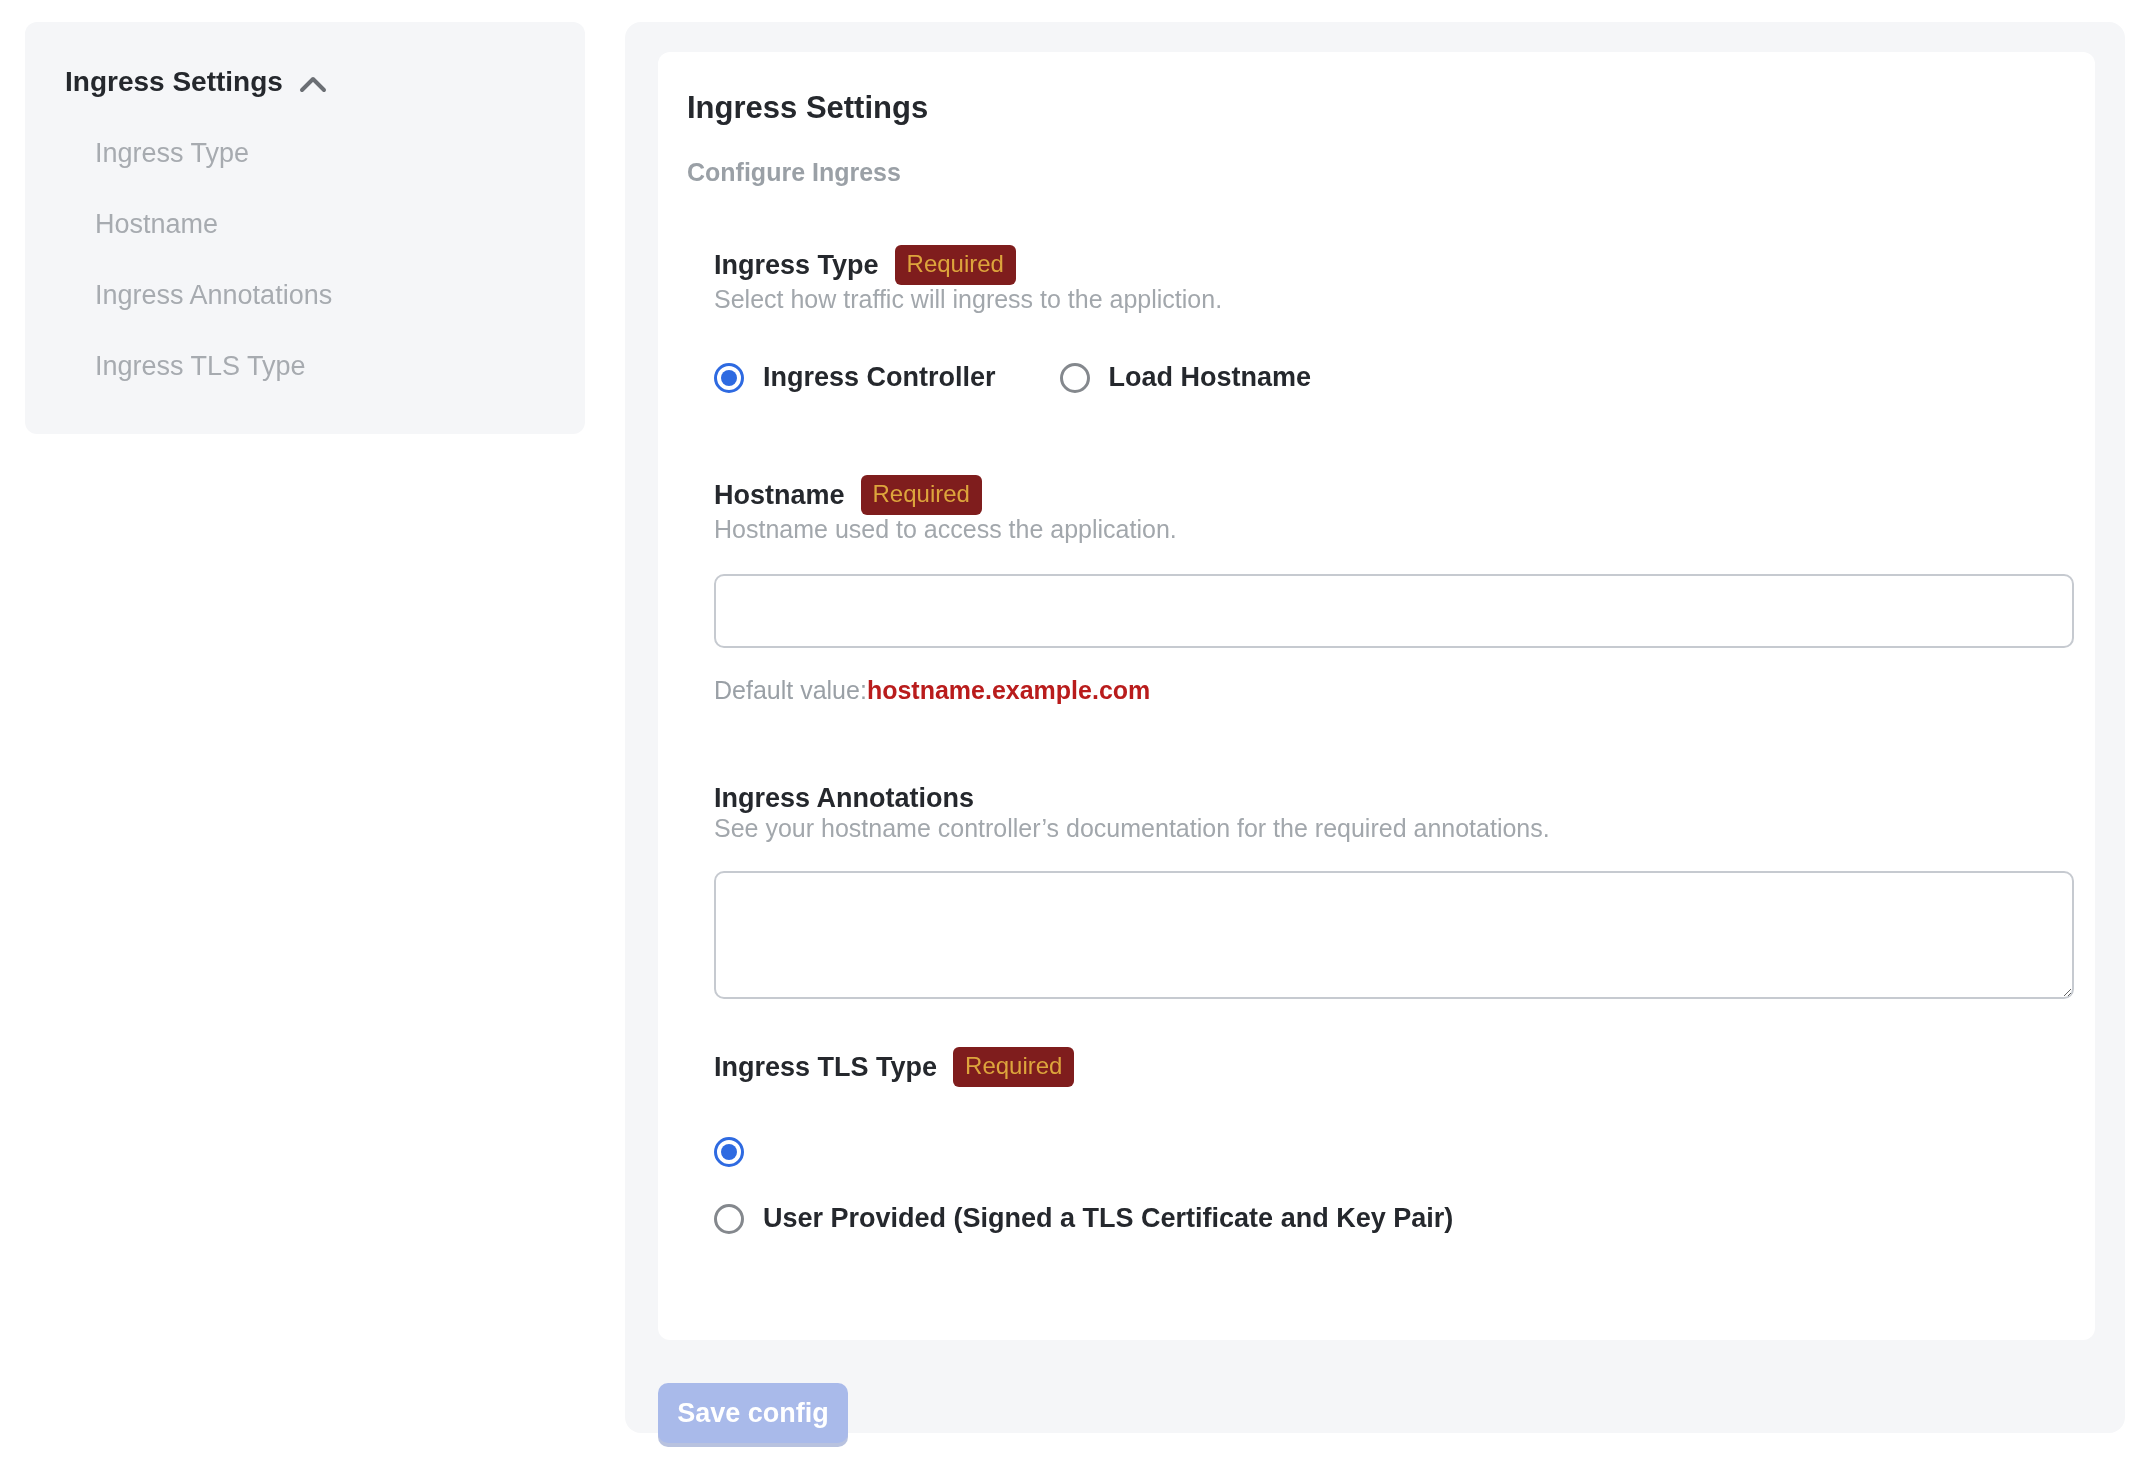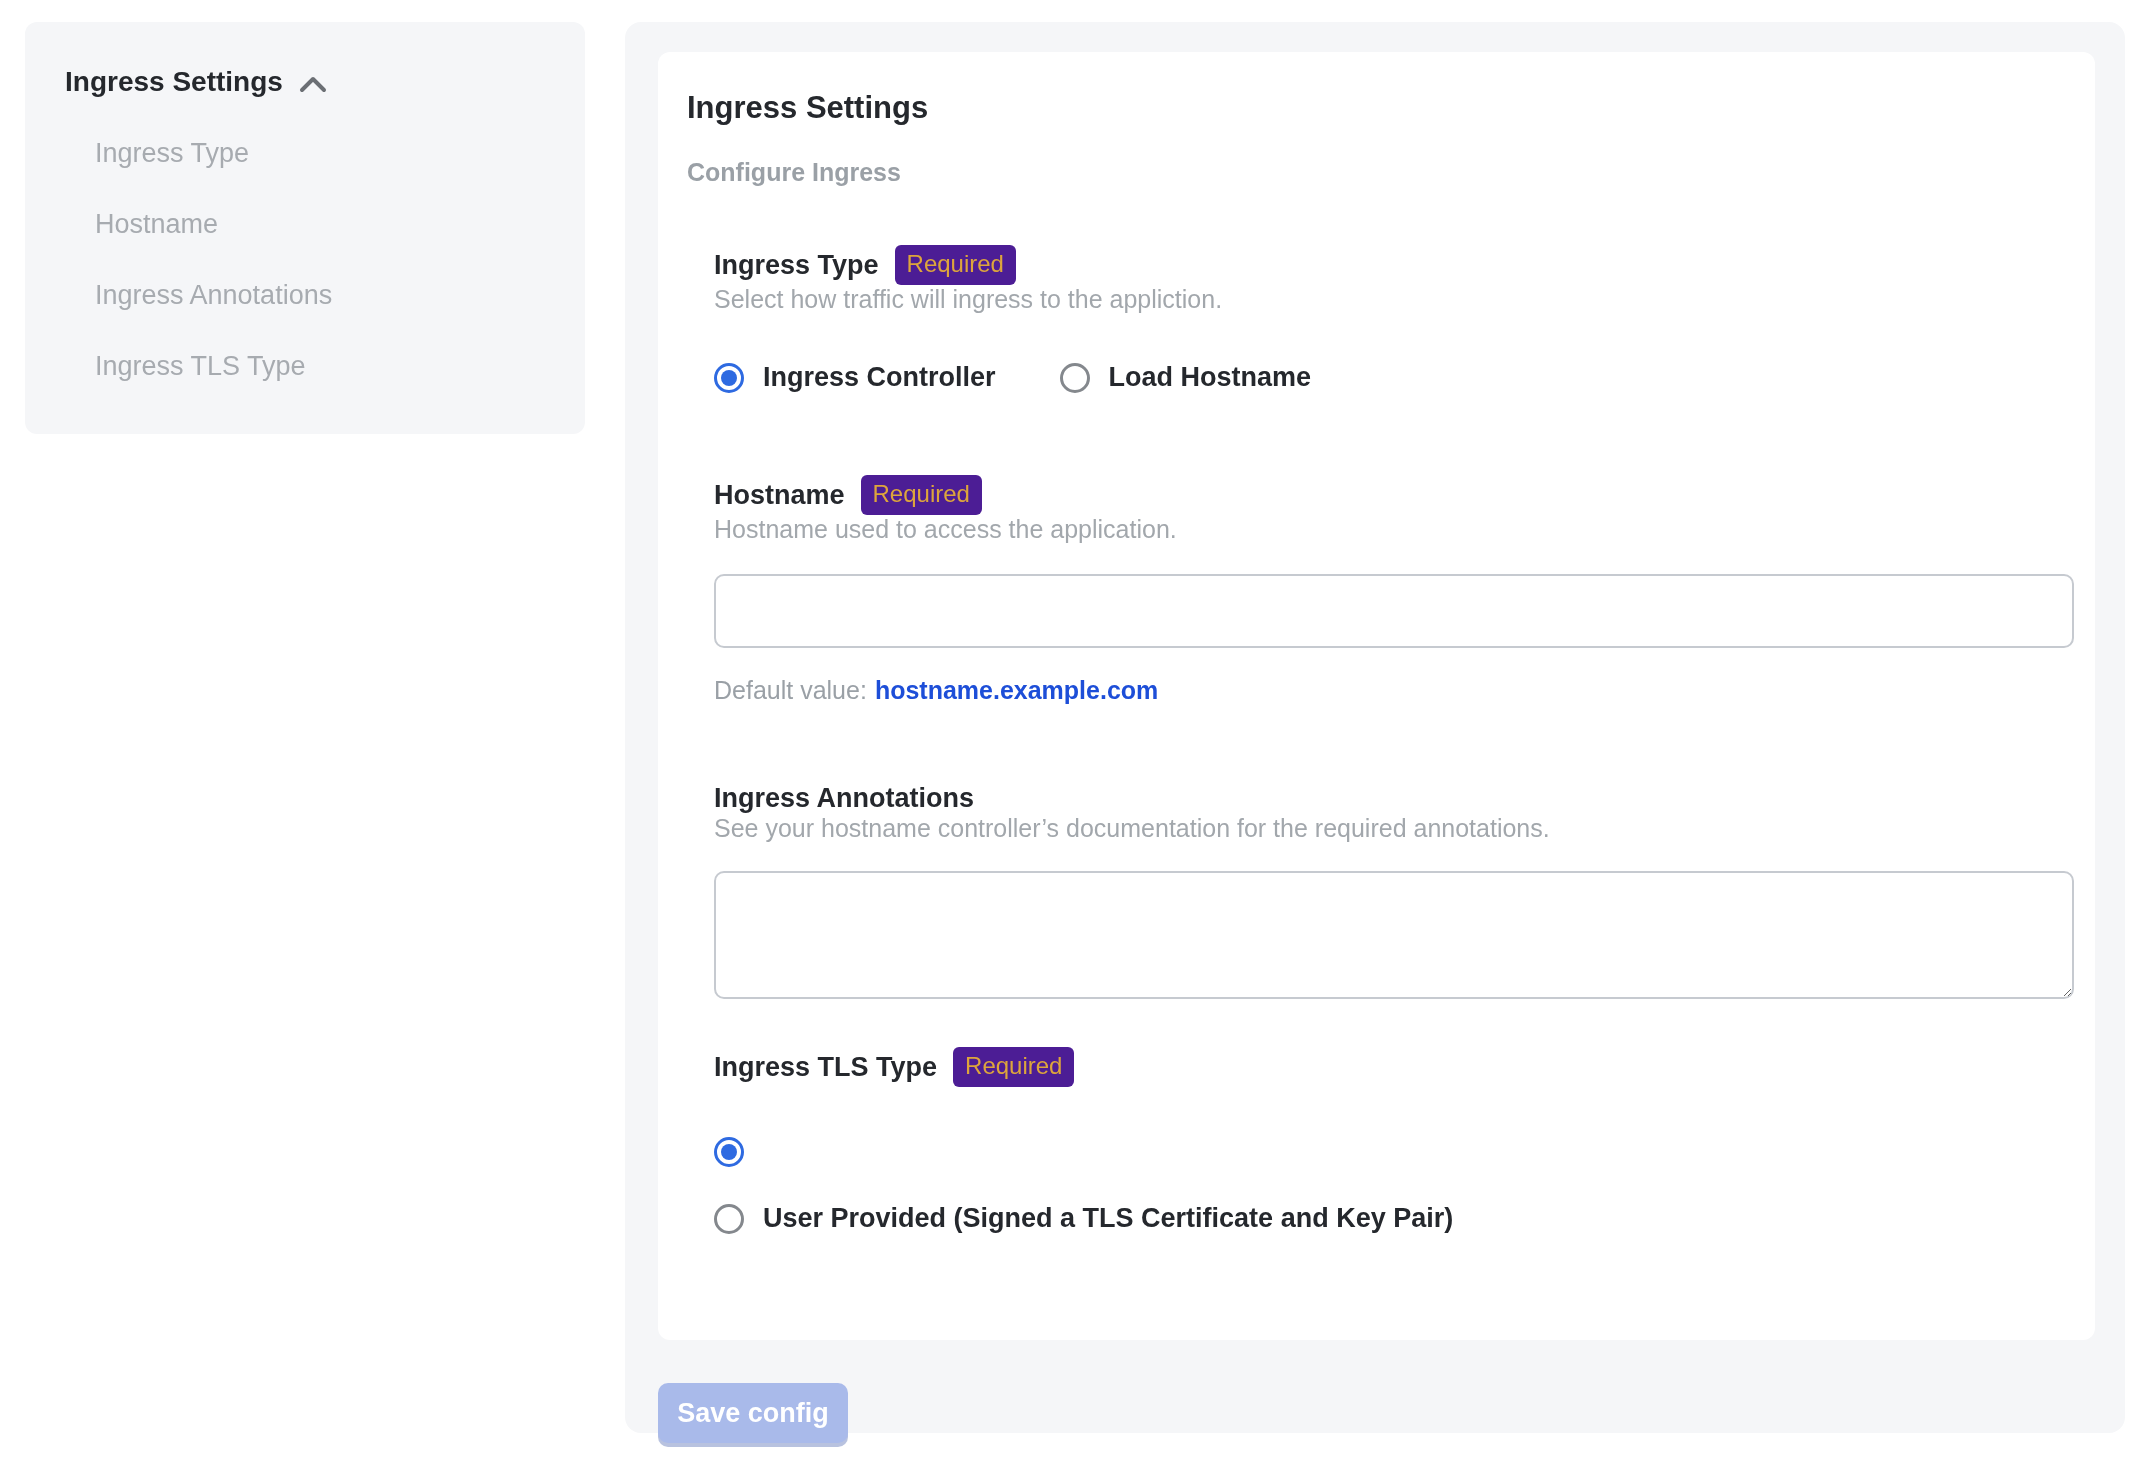--- a/index.html
+++ b/index.html
@@ -34,21 +34,21 @@
     padding:38px 21px 70px 29px;
   }
   .card-title { font-size:31px; font-weight:700; color:#25282d; }
   .card-subtitle { margin-top:32px; font-size:25px; color:#9aa0a6;font-weight:bold; }
 
   .sections { padding-left:27px; }
 
   .section-label-row { display:flex; align-items:center; gap:16px; }
   .section-label { font-size:27px; font-weight:600; color:#25282d; }
   .badge {
-    background:#4c1d95; color:#dda53c; font-size:24px;
+    background:#7f1d1d; color:#dda53c; font-size:24px;
     padding:5px 12px 7px 12px; border-radius:6px;
   }
   .section-desc { font-size:25px; color:#a2a7ac; }
 
   .sec-ingress-type { margin-top:58px; }
   .radio-row { display:flex; align-items:flex-end; gap:64px; margin-top:48px; }
   .radio-option { display:flex; align-items:center; gap:19px; cursor:pointer; }
   .radio {
     width:30px; height:30px; border-radius:50%;
     border:3px solid #84888d; background:#fff; flex:0 0 auto; position:relative;
@@ -60,21 +60,21 @@
   .radio-label { font-size:27px; font-weight:600; color:#25282d; }
 
   .sec-hostname { margin-top:82px; }
   .text-input {
     display:block; width:100%; height:74px; margin-top:30px;
     border:2px solid #c6cad0; border-radius:10px; background:#fff;
     font-size:26px; padding:0 20px; color:#25282d; outline:none;
     font-family:inherit;
   }
   .default-line { margin-top:28px; font-size:25px; color:#9aa0a6; }
-  .default-value { color:#1d4ed8; font-weight:600; margin-left:8px; }
+  .default-value { color:#b91c1c; font-weight:600; }
 
   .sec-annotations { margin-top:78px; }
   .text-area {
     display:block; width:100%; height:128px; margin-top:28px;
     border:2px solid #c6cad0; border-radius:10px; background:#fff;
     font-size:26px; padding:14px 20px; color:#25282d; outline:none;
     resize:both; font-family:inherit;
   }
 
   .sec-tls { margin-top:48px; }

